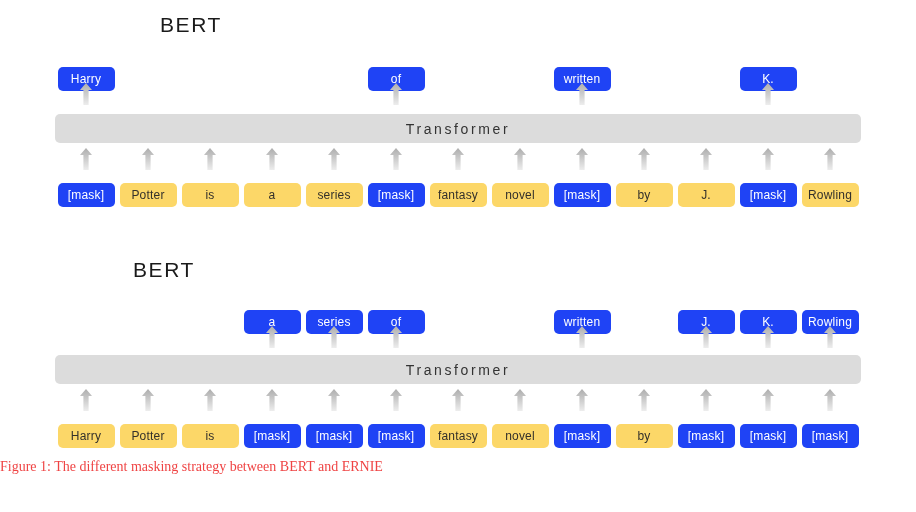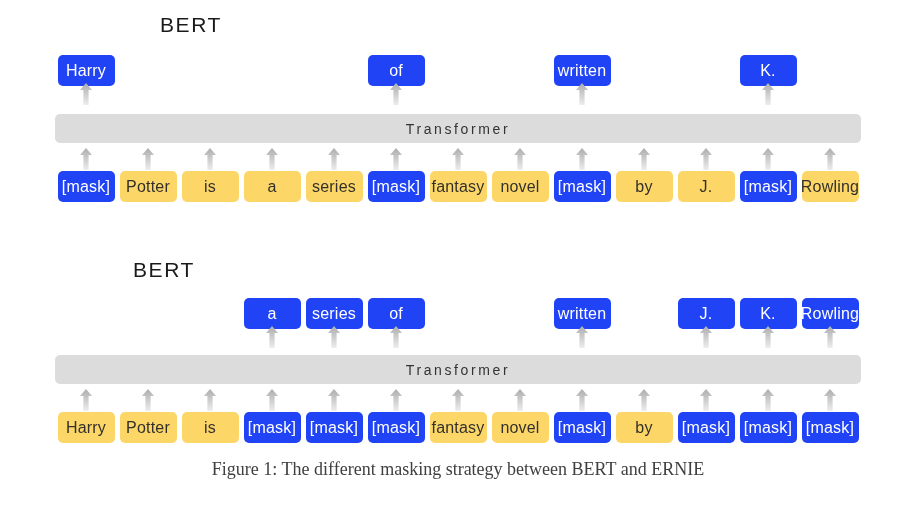--- a/index.html
+++ b/index.html
@@ -39,28 +39,28 @@
   .row {
     position: absolute;
     left: 55px;
     width: 806px;
     height: 24px;
   }
 
   
   .cell {
     position: absolute;
-    top: 0;
-    height: 31px;
+    top: 12px;
+    height: 24px;
     box-sizing: border-box;
     border-radius: 5px;
     display: flex;
     align-items: center;
     justify-content: center;
-    font-size: 16px;
+    font-size: 12px;
     font-family: "Liberation Sans", sans-serif;
     letter-spacing: 0.2px;
     white-space: nowrap;
     overflow: hidden;
   }
   .cell.blue {
     background: #1f43f5;
     color: #ffffff;
   }
   .cell.yellow {
@@ -100,24 +100,23 @@
     color: #333333;
     font-family: "Liberation Sans", sans-serif;
   }
 
   
   .caption {
     position: absolute;
     left: 0;
     top: 459px;
     width: 916px;
-    text-align: center;
     font-family: "Liberation Serif", serif;
-    font-size: 18px;
-    color: #404040;
+    font-size: 14px;
+    color: #ef4444;
   }
 </style>
 </head>
 <body>
 
 <div class="figure">
 
   <div id="bert-title" class="section-title">BERT</div>
 
   <div class="row" id="bert-pred-row" style="top:55px;">

